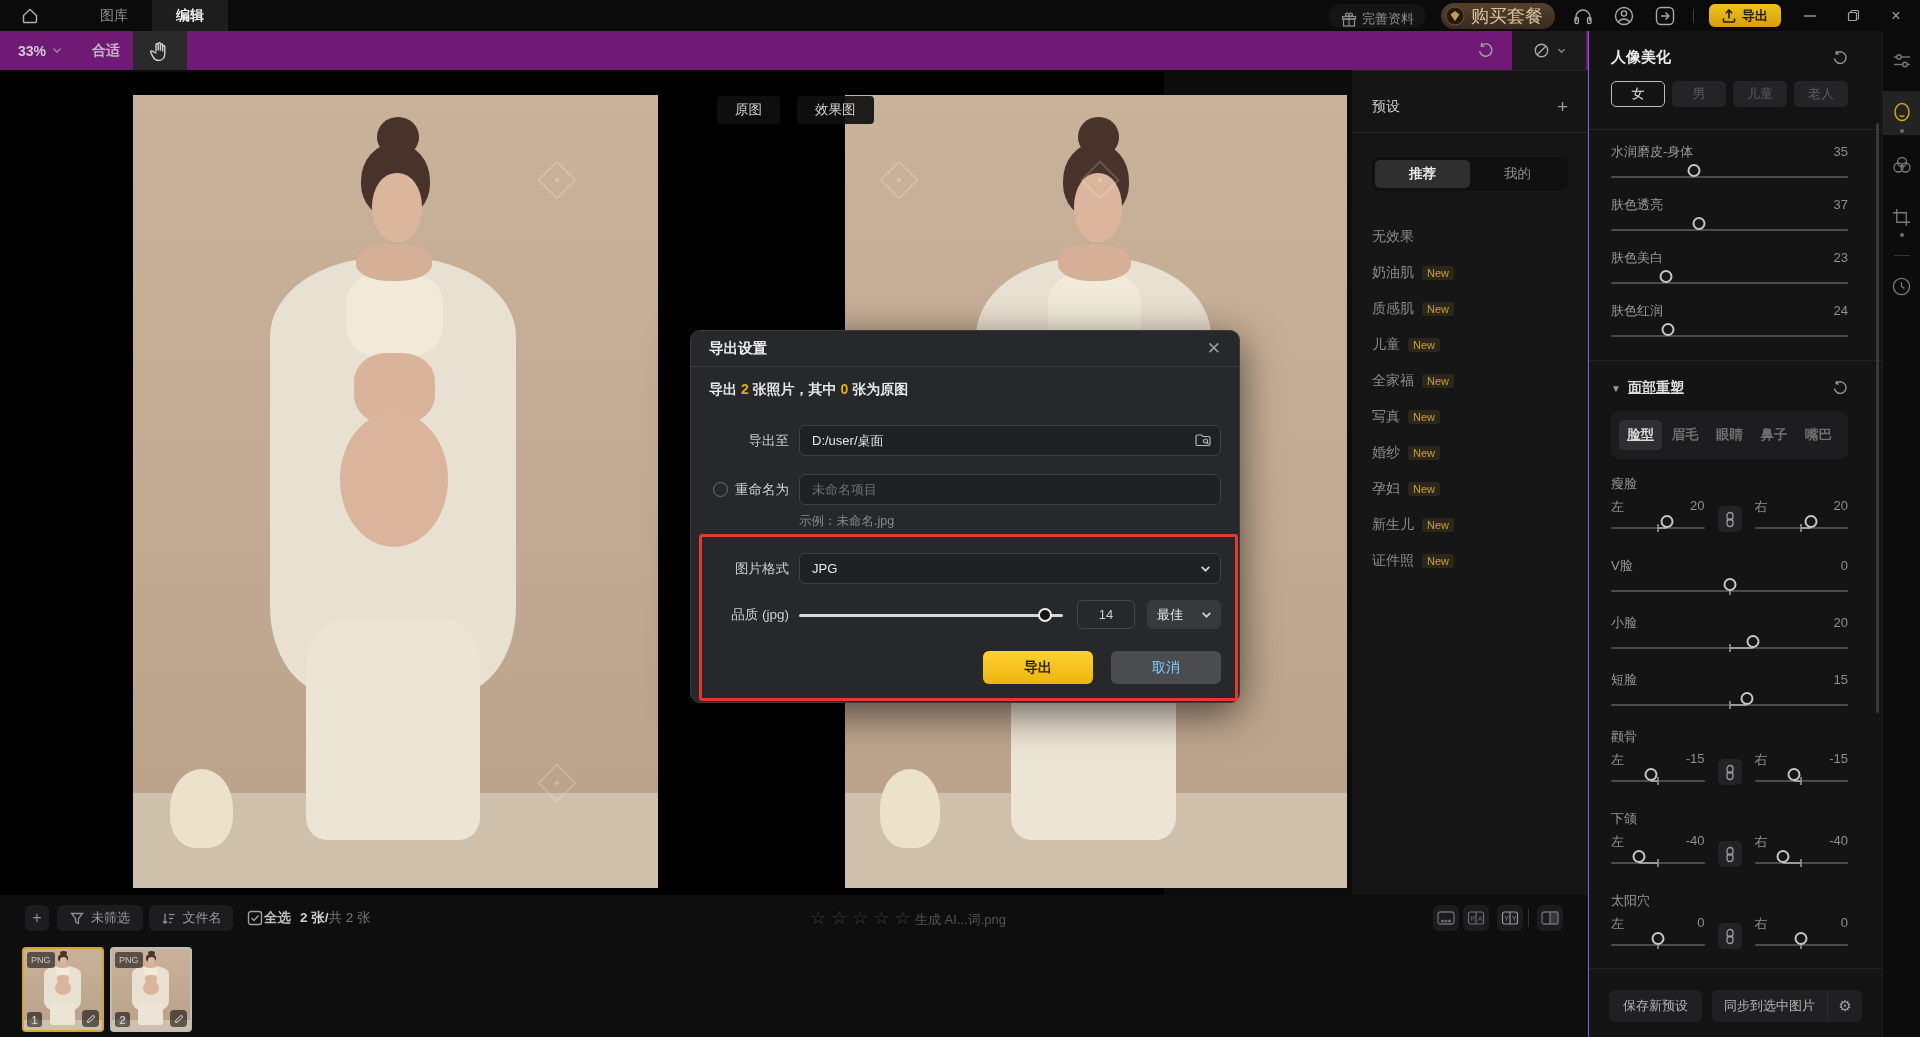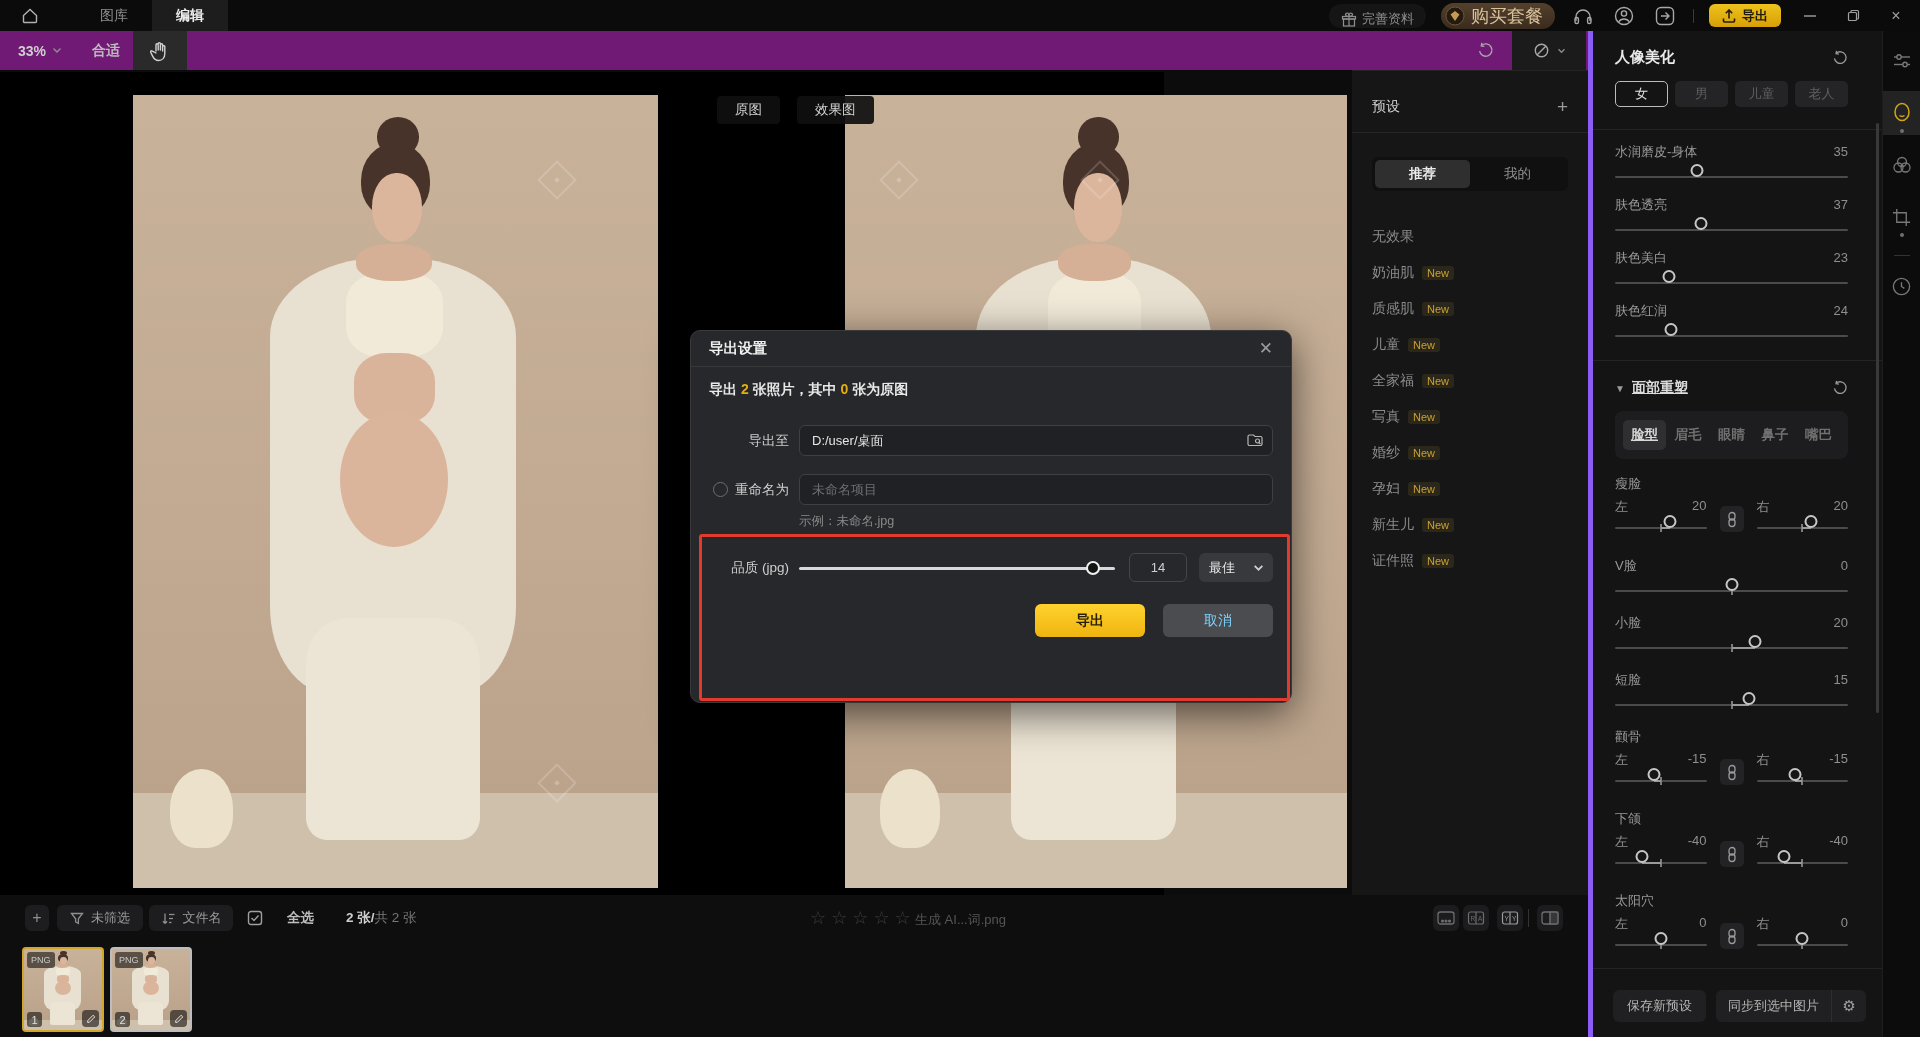--- a/index.html
+++ b/index.html
@@ -59,21 +59,21 @@
   .presets-divider { height:1px; background:#262627; margin:16px -20px 0 -20px; }
   .seg-tabs { display:flex; background:#101011; border-radius:6px; margin-top:24px; padding:3px; }
   .seg-tab { flex:1; height:28px; display:flex; align-items:center; justify-content:center; color:#8f8f8f; font-size:13.5px; border-radius:5px; }
   .seg-tab.active { background:#2f2f30; color:#e8e8e8; font-weight:bold; }
   .presets-list { margin-top:28px; }
   .preset-item { height:36px; display:flex; align-items:center; }
   .preset-label { color:#8b8b8b; font-size:14px; }
   .new-badge { margin-left:8px; font-size:11px; color:#c9a132; background:rgba(201,161,50,.12); padding:1px 5px; border-radius:3px; }
 
   
-  .beauty-panel { position:absolute; left:1588px; top:31px; width:294px; height:1006px; background:#141415; border-left:5px solid #8b5cf6; padding:17px 34px 0 22px; overflow:hidden; }
+  .beauty-panel { position:absolute; left:1588px; top:31px; width:294px; height:1006px; background:#141415; border-left:1px solid #8b5cf6; padding:17px 34px 0 22px; overflow:hidden; }
   .bp-head { display:flex; align-items:center; justify-content:space-between; }
   .bp-title { color:#e9e9e9; font-size:15px; font-weight:bold; }
   .gender-tabs { display:flex; gap:7px; margin-top:14px; }
   .g-tab { width:55px; height:26px; display:flex; align-items:center; justify-content:center; border-radius:5px; font-size:13px; background:#242426; color:#5f5f5f; }
   .g-tab.active { background:transparent; border:1px solid #bcbcbc; color:#e2e2e2; }
   .bp-divider { height:1px; background:#242425; margin:22px -34px 0 -22px; }
   .sl-block { margin-top:13px; }
   .sl-row { display:flex; justify-content:space-between; align-items:center; height:17px; margin-bottom:10px; }
   .sl-label { color:#9a9a9a; font-size:13px; }
   .sl-val { color:#8f8f8f; font-size:13px; }
@@ -109,39 +109,39 @@
   .strip-item.active { background:#232324; }
   .strip-dot { position:absolute; bottom:2px; left:50%; transform:translateX(-50%); width:4px; height:4px; border-radius:50%; background:#6f6f6f; }
   .strip-div { width:16px; height:1px; background:#333; margin-top:16px; }
 
   
   .bottombar { position:absolute; left:0; top:895px; width:1588px; height:142px; background:#0e0e0f; }
   .bb-btn { position:absolute; top:10px; height:26px; background:#1d1d1f; border-radius:6px; display:flex; align-items:center; justify-content:center; gap:7px; color:#9a9a9a; font-size:13px; }
   .bb-plus { left:25px; width:24px; color:#8f8f8f; font-size:16px; }
   .bb-filter { left:57px; width:86px; }
   .bb-sort { left:149px; width:84px; }
-  .bb-select { position:absolute; left:247px; top:10px; height:26px; display:flex; align-items:center; gap:24px; }
+  .bb-select { position:absolute; left:247px; top:10px; height:26px; display:flex; align-items:center; gap:1px; }
   .sel-label { color:#bdbdbd; font-size:13.5px; font-weight:bold; }
   .cnt-white { color:#cfcfcf; font-size:13.5px; font-weight:bold; }
   .cnt-grey { color:#777; font-size:13.5px; }
   .stars { position:absolute; left:810px; top:10px; height:26px; display:flex; align-items:center; gap:5px; }
   .star { color:#3f3f3f; font-size:18px; }
   .bb-filename { position:absolute; left:915px; top:16px; color:#555; font-size:13px; }
   .view-btn { position:absolute; top:10px; width:26px; height:26px; background:#1c1c1e; border-radius:6px; display:flex; align-items:center; justify-content:center; }
   .vb-1 { left:1433px; } .vb-2 { left:1463px; } .vb-3 { left:1497px; } .vb-4 { left:1537px; }
   .vb-sep { position:absolute; left:1528px; top:14px; width:1px; height:18px; background:#333; }
   .filmstrip { position:absolute; left:22px; top:52px; display:flex; gap:6px; }
   .thumb { position:relative; width:82px; height:85px; border:2px solid #bdbdbd; border-radius:4px; background:linear-gradient(180deg,#c9b29a,#b9a189); overflow:hidden; }
   .thumb.sel { border-color:#d2a62a; }
   .png-badge { position:absolute; left:3px; top:3px; background:rgba(0,0,0,.55); color:#c9c9c9; font-size:9px; padding:3px 4px; border-radius:3px; }
   .idx-badge { position:absolute; left:3px; bottom:3px; background:rgba(0,0,0,.55); color:#e0e0e0; font-size:11px; min-width:15px; height:15px; display:flex; align-items:center; justify-content:center; border-radius:3px; }
   .pen-badge { position:absolute; right:3px; bottom:3px; background:rgba(0,0,0,.55); width:17px; height:17px; border-radius:4px; display:flex; align-items:center; justify-content:center; }
 
   
-  .dialog { position:absolute; left:690px; top:330px; width:602px; height:373px; background:#27282b; border:1px solid #3a3a3c; border-radius:10px; z-index:60; box-shadow:0 10px 40px rgba(0,0,0,.6); }
+  .dialog { position:absolute; left:690px; top:330px; width:550px; height:373px; background:#27282b; border:1px solid #3a3a3c; border-radius:10px; z-index:60; box-shadow:0 10px 40px rgba(0,0,0,.6); }
   .dlg-title-row { height:36px; display:flex; align-items:center; justify-content:space-between; padding:0 18px; border-bottom:1px solid #39393b; }
   .dlg-title { color:#f0f0f0; font-size:14.5px; font-weight:bold; }
   .dlg-close { color:#9a9a9a; font-size:17px; }
   .dlg-body { padding:14px 18px 0 18px; }
   .dlg-summary { color:#e8e8e8; font-size:14px; font-weight:bold; height:20px; margin-bottom:24px; }
   .dlg-summary .num { color:#e2ae12; }
   .dlg-row { display:flex; align-items:center; margin-bottom:18px; }
   .dlg-label { width:80px; text-align:right; color:#cfcfcf; font-size:13.5px; flex-shrink:0; }
   .dlg-field { flex:1; margin-left:10px; position:relative; }
   .dlg-input { width:100%; height:31px; background:#202124; border:1px solid #3f4043; border-radius:6px; color:#e6e6e6; font-size:13px; padding:0 32px 0 12px; font-family:"Liberation Sans",sans-serif; }
@@ -817,20 +817,33 @@
           <span class="radio"></span>
           <span>重命名为</span>
         </div>
         <div class="dlg-field">
           <input class="dlg-input" placeholder="未命名项目" style="">
         </div>
       </div>
 
       <div class="dlg-hint">示例：未命名.jpg</div>
 
+      <div class="dlg-row" style="margin-bottom:16px">
+        <div class="dlg-label">图片格式</div>
+        <div class="dlg-field">
+          <div class="dlg-select">
+            <span>JPG</span>
+            <span class="chev">
+                <svg width="11" height="8" viewBox="0 0 10 7" fill="none" stroke="#d0d0d0" stroke-width="1.6">
+                  <polyline points="1.5,1.5 5,5 8.5,1.5"></polyline>
+                </svg>
+              </span>
+          </div>
+        </div>
+      </div>
 
       <div class="dlg-row row-quality">
         <div class="dlg-label">品质 (jpg)</div>
         <div class="q-track-wrap">
           <div class="q-track"></div>
           <div class="q-thumb"></div>
         </div>
         <div class="q-val">14</div>
         <div class="q-level">
           <span>最佳</span>

